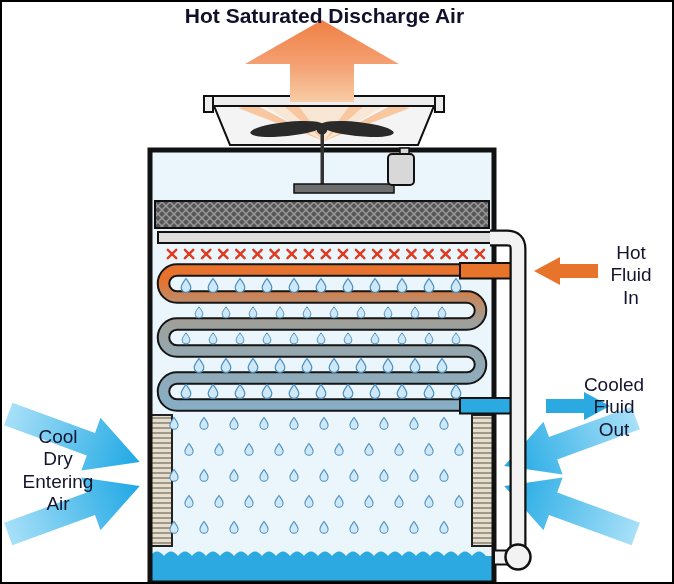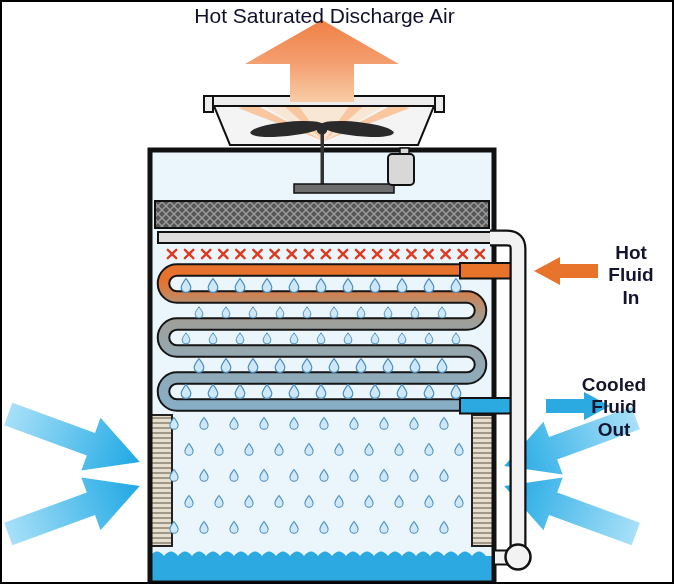--- a/index.html
+++ b/index.html
@@ -8,31 +8,31 @@
     width:674px;height:584px;
     background:#ffffff;
     border:2px solid #000;
     box-sizing:border-box;
     overflow:hidden;
     font-family:"Liberation Sans",sans-serif;
   }
   #diagram{position:absolute;left:0;top:0;}
   .lbl{
     position:absolute;
-    font-weight:bold;
+    font-weight:normal;
     font-size:19px;
     line-height:1.18;
     color:#14142E;
     text-align:center;
     white-space:pre-line;
   }
   #title{
     position:absolute;top:2px;left:0;width:645px;
     text-align:center;
-    font-weight:normal;font-size:21px;color:#10102A;
+    font-weight:bold;font-size:21px;color:#10102A;
   }
 </style>
 </head>
 <body>
 
 <div id="canvas">
 
   <svg id="diagram" width="670" height="580" viewBox="0 0 670 580">
     <defs>
       <linearGradient id="dischargeGrad" gradientUnits="userSpaceOnUse" x1="0" y1="100" x2="0" y2="16">
@@ -269,13 +269,17 @@
     <polygon points="608,404 582,390 582,397 544,397 544,411 582,411 582,418" fill="#2AAAE1"></polygon>
   </svg>
 
   <div id="title">Hot Saturated Discharge Air</div>
   <div class="lbl" style="left:590px;top:240px;width:78px;">Hot
 Fluid
 In</div>
   <div class="lbl" style="left:570px;top:372px;width:84px;">Cooled
 Fluid
 Out</div>
+  <div class="lbl" style="left:8px;top:424px;width:96px;">Cool
+Dry
+Entering
+Air</div>
 </div>
 
 </body></html>

